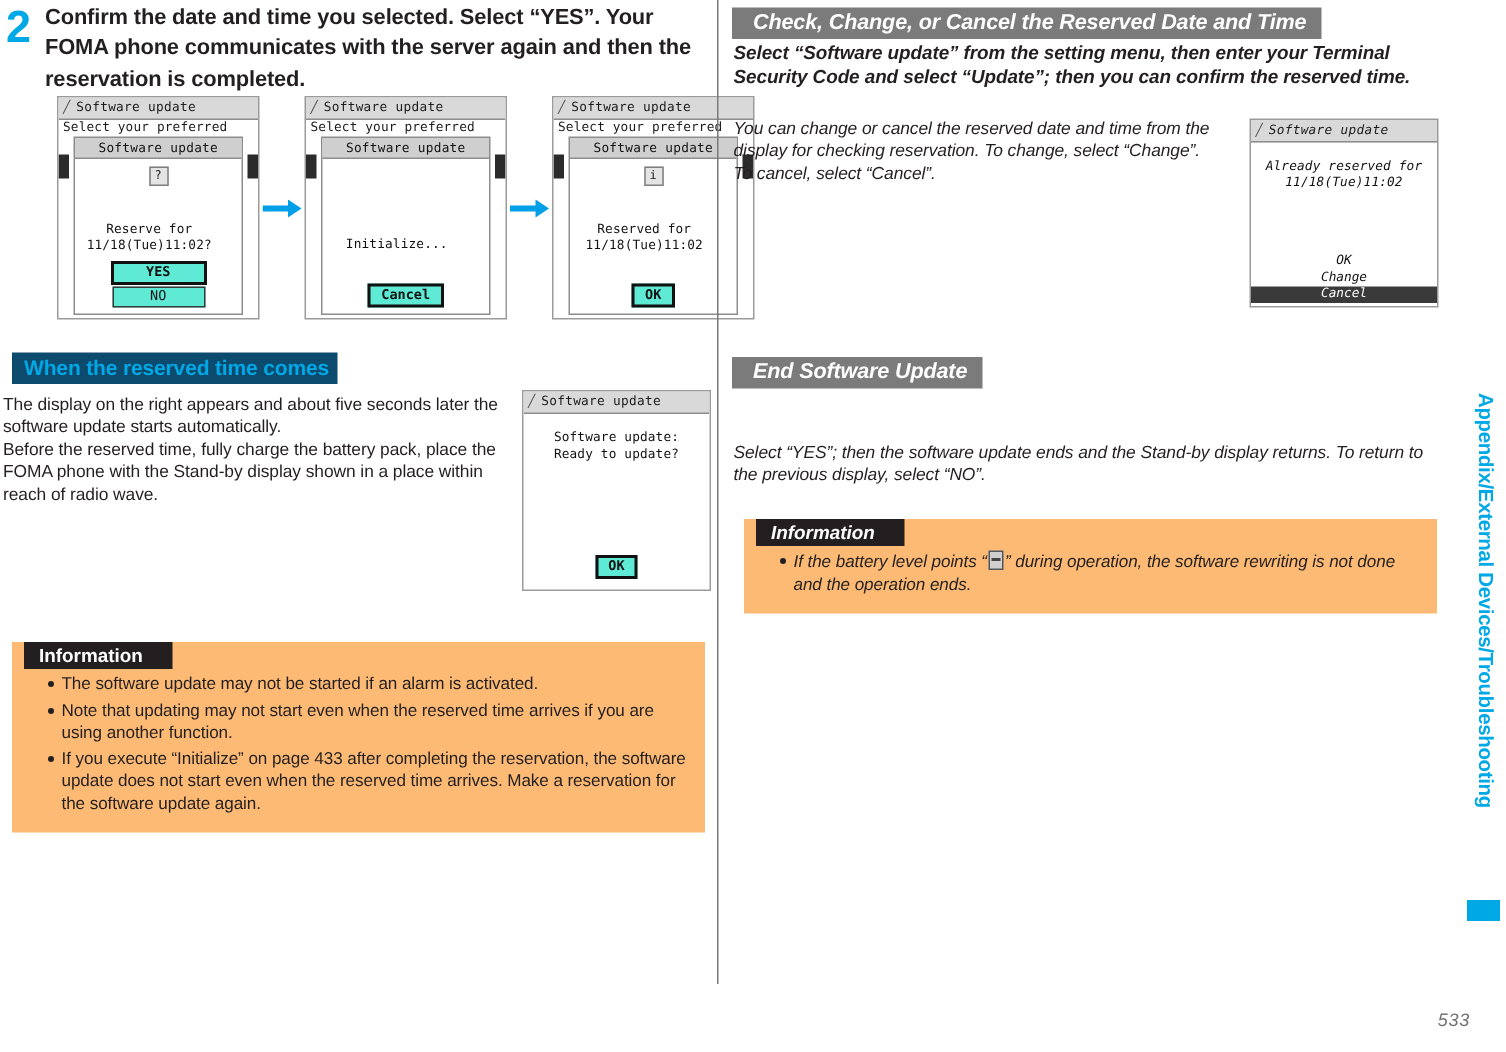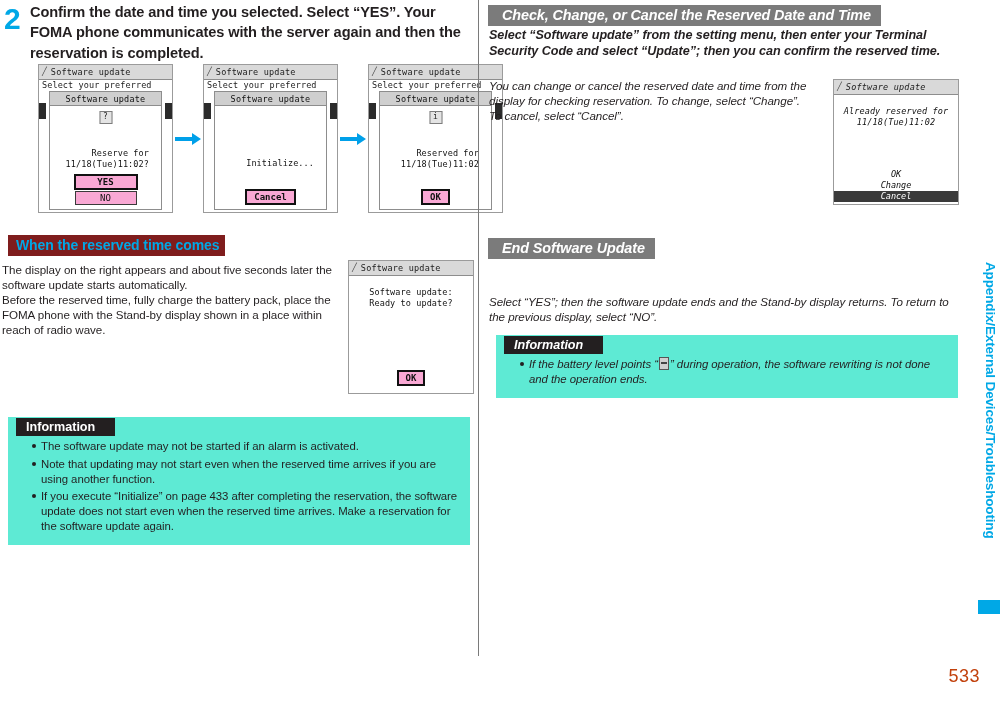--- a/index.html
+++ b/index.html
@@ -66,28 +66,28 @@
     display:flex;align-items:center;justify-content:center;
     font-size:8.5px;color:#111;letter-spacing:0.2px;
   }
   .dlg-body{position:relative;height:calc(100% - 14px);}
   .dlg-icon{
     position:absolute;left:50%;top:5px;transform:translateX(-50%);
     width:11px;height:11px;border:1px solid #7d7d7d;background:#e4e4e4;
     font-size:8px;line-height:10px;text-align:center;color:#222;
   }
   .dlg-msg{
-    position:absolute;left:0;right:12px;top:42px;text-align:right;
+    position:absolute;left:0;right:12px;top:42px;text-align:center;
     font-size:8.5px;line-height:1.28;color:#111;letter-spacing:0.1px;
   }
   .dlg-msg.mid{top:52px;}
   .dlg-btns{position:absolute;left:0;right:0;bottom:4px;text-align:center;}
   .btn-box{
     display:inline-block;font-size:9px;line-height:12px;padding:0 7px;
-    border:1px solid #3a3a3a;background:#f9a8d4;color:#111;margin:0 auto;
+    border:1px solid #3a3a3a;background:#5eead4;color:#111;margin:0 auto;
   }
   .btn-box.sel{border:2px solid #111;font-weight:bold;}
   .btn-stack .btn-box{display:block;width:46px;margin:0 auto;}
   .btn-stack .btn-box + .btn-box{margin-top:1px;}
 
   
   .notch{position:absolute;width:7px;height:16px;background:#2b2b2b;top:38px;}
   .notch.l{left:0;}
   .notch.r{right:0;}
 
@@ -96,32 +96,32 @@
     position:absolute;left:0;right:0;top:26px;text-align:center;
     font-size:8.5px;line-height:1.32;color:#111;letter-spacing:0.1px;
   }
   .ph-plain-btn{position:absolute;left:0;right:0;bottom:7px;text-align:center;}
   .ph-list{position:absolute;left:0;right:0;bottom:2px;text-align:center;}
   .ph-list div{font-size:8.5px;line-height:11px;color:#111;}
   .ph-list div.inv{background:#3a3a3a;color:#fff;}
 
   
   .h-cyan{
-    background:#7f1d1d;color:#00a8e6;font-size:14px;font-weight:bold;
+    background:#0c4a6e;color:#00a8e6;font-size:14px;font-weight:bold;
     padding:2px 6px 3px 8px;display:inline-block;letter-spacing:-0.1px;
   }
   .h-gray{
     background:#7b7b7b;color:#ffffff;font-size:14.4px;font-weight:bold;
     padding:2px 10px 3px 14px;display:inline-block;letter-spacing:-0.1px;
   }
   .body-bold{font-size:12.6px;font-weight:bold;line-height:1.30;letter-spacing:-0.05px;}
   .body-text{font-size:11.6px;line-height:1.30;letter-spacing:-0.05px;}
 
   
-  .info-box{background:#5eead4;padding:0 0 8px 0;position:relative;}
+  .info-box{background:#fdba74;padding:0 0 8px 0;position:relative;margin-top:11px;}
   .info-hdr{
     background:#231f20;color:#ffffff;font-size:12.6px;font-weight:bold;
     display:inline-block;padding:2px 20px 2px 10px;margin-left:8px;
   }
   .info-list{margin:3px 0 0 0;padding:0 10px 0 24px;list-style:none;}
   .info-list li{
     font-size:11.4px;line-height:1.30;position:relative;padding-left:9px;margin-bottom:3px;
     letter-spacing:-0.05px;
   }
   .info-list li:before{
@@ -138,21 +138,21 @@
 
   
   .side-tab{
     position:absolute;right:6px;top:262px;
     writing-mode:vertical-rl;
     font-size:13.6px;font-weight:bold;color:#00a8e6;letter-spacing:-0.2px;
     white-space:nowrap;
   }
   .side-mark{position:absolute;right:4px;top:600px;width:22px;height:14px;background:#00a8e6;}
   .page-no{
-    position:absolute;right:24px;bottom:14px;font-size:18px;color:#c2410c;letter-spacing:0.5px;
+    position:absolute;right:24px;bottom:14px;font-size:12px;color:#737373;letter-spacing:0.5px;font-style:italic;
   }
 </style>
 </head>
 <body>
 
 <div class="page">
 
   <div class="col-left">
 
     <div class="step-row">

